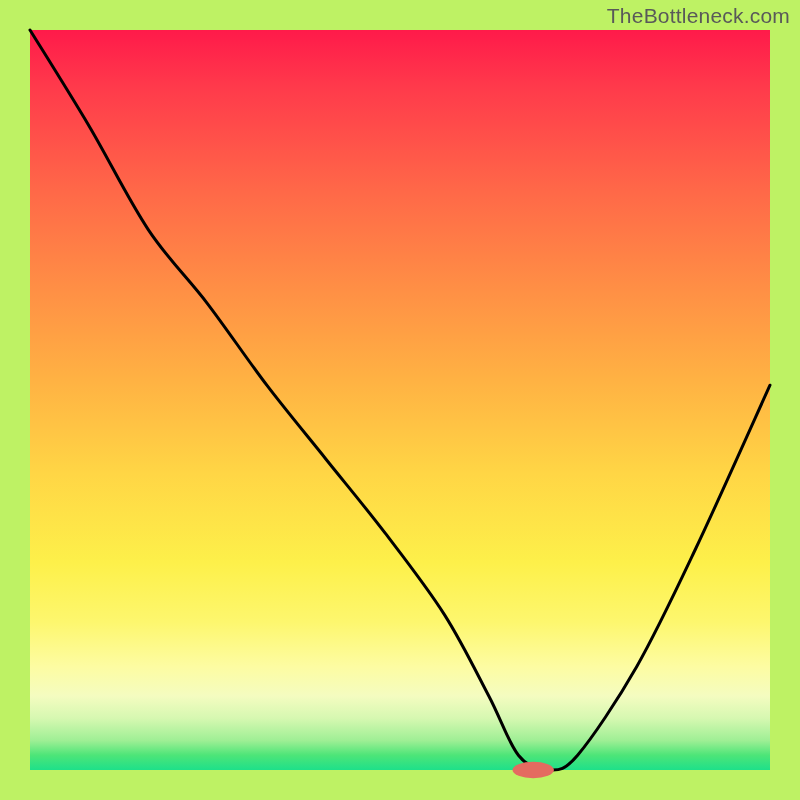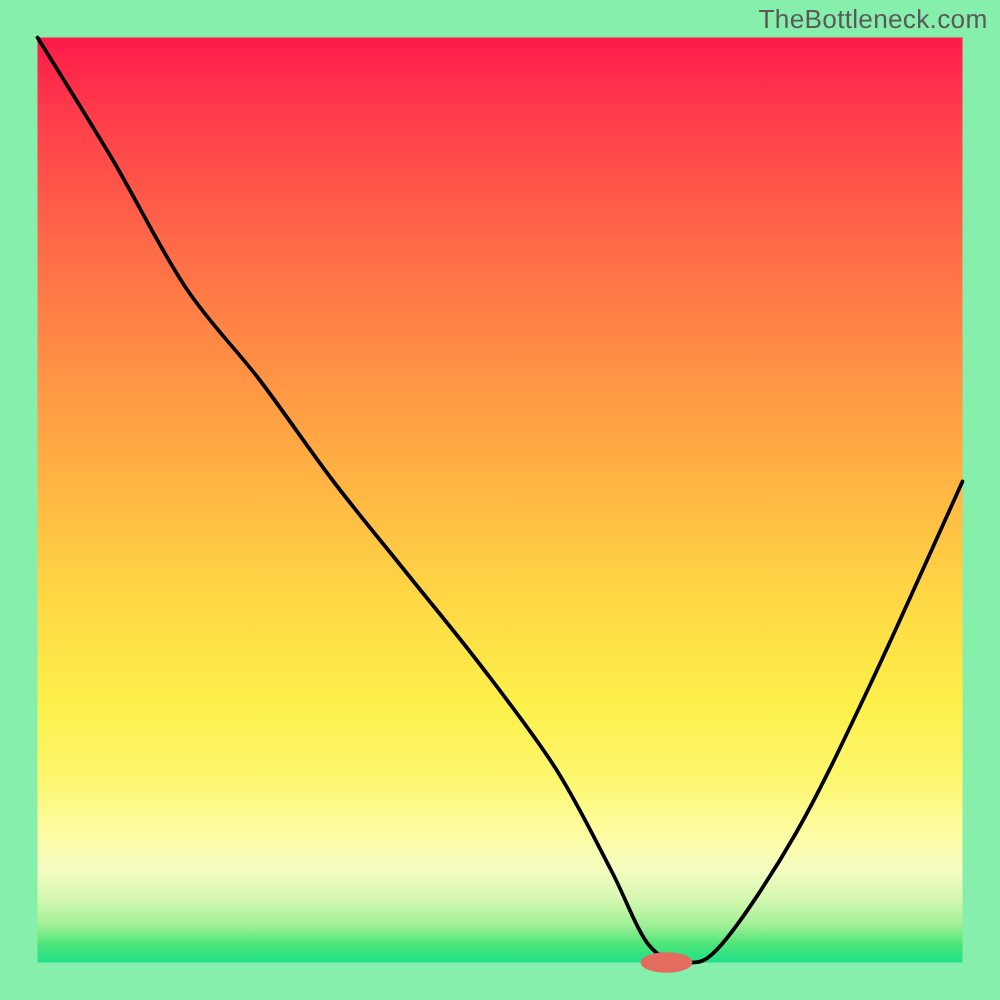--- a/index.html
+++ b/index.html
@@ -8,21 +8,21 @@
     width: 800px;
     height: 800px;
     background: #000;
     overflow: hidden;
     font-family: Arial, Helvetica, sans-serif;
   }
   .frame {
     position: relative;
     width: 800px;
     height: 800px;
-    background: #86efac;
+    background: #bef264;
   }
   .watermark {
     position: absolute;
     top: 4px;
     right: 10px;
     color: #595959;
     font-size: 21px;
     font-weight: 500;
     letter-spacing: 0.2px;
     user-select: none;

